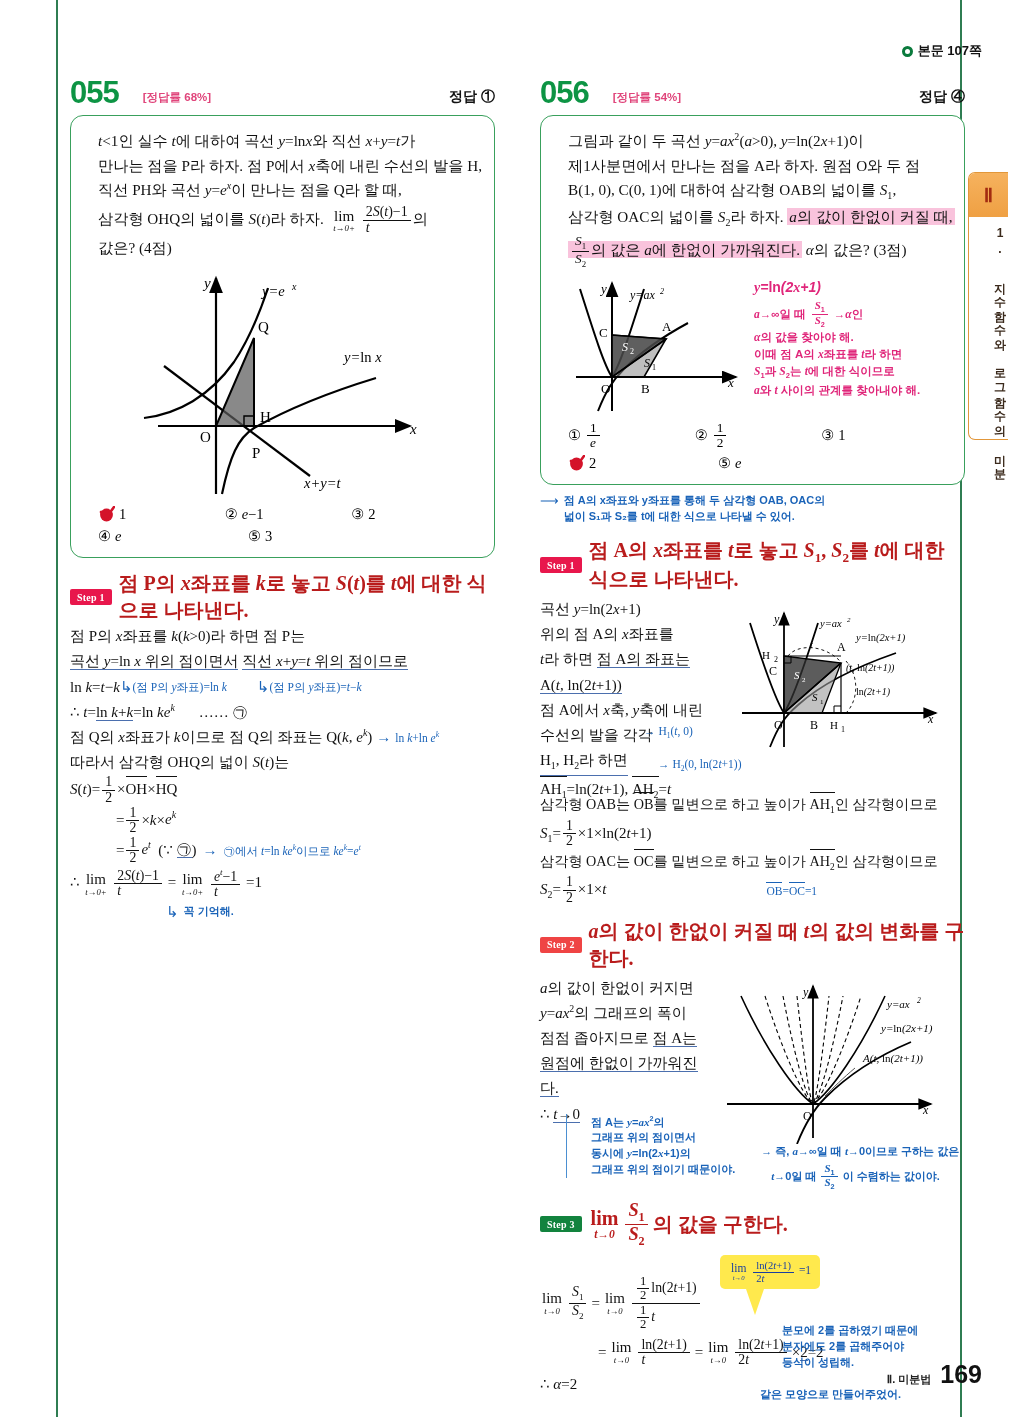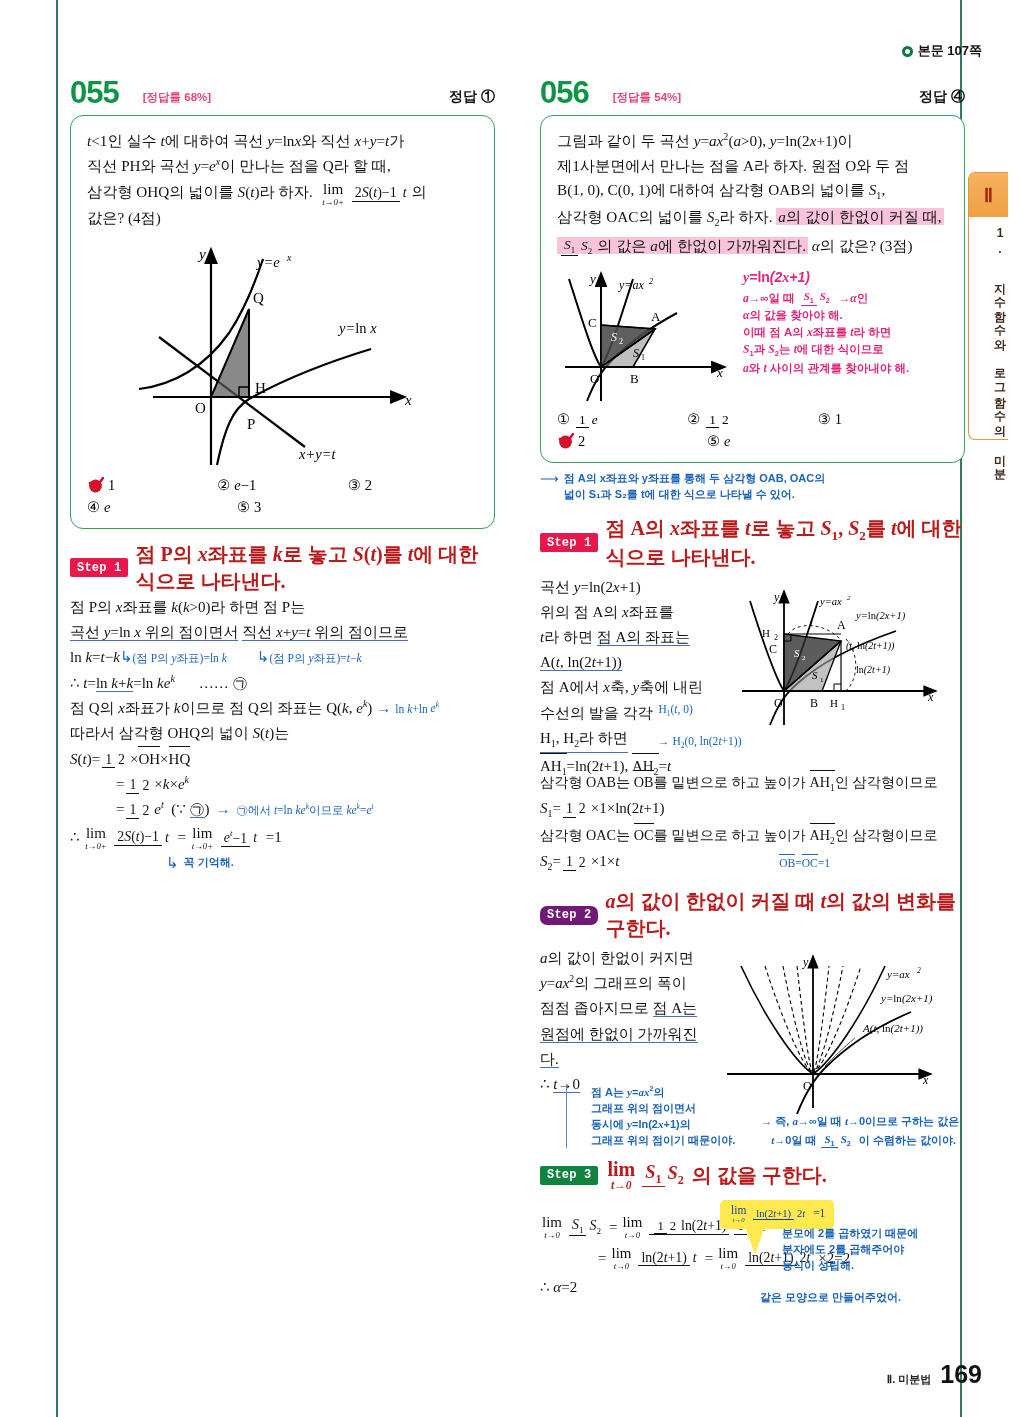--- a/index.html
+++ b/index.html
@@ -49,58 +49,58 @@
   }
   .pans {
     position:absolute; right:0; bottom:2px;
     font-family:"Liberation Sans", sans-serif;
     font-size:14px; font-weight:bold; color:#111;
   }
 
   
   .qbox {
     border:1.6px solid #39a05c; border-radius:13px;
-    padding:13px 16px 12px 16px; margin-top:7px;
+    padding:13px 16px 12px 27px; margin-top:7px;
     background:#fff; position:relative;
   }
   .qtext { font-size:15.2px; line-height:1.62; color:#111; }
   .qtext .ln { display:block; white-space:nowrap; }
   .hl-pink { background:#f9c3dc; padding:0 2px; }
 
   
   .choices { margin-top:8px; }
   .crow { display:flex; font-size:14.5px; margin-top:5px; align-items:center; }
   .ch { width:150px; display:flex; align-items:center; gap:4px; }
   .ckmark { position:relative; width:17px; height:17px; display:inline-block; }
   .ckmark svg { position:absolute; left:0; top:0; }
 
   
   i.v { font-family:"Liberation Serif", serif; font-style:italic; }
   .up { font-style:normal; }
   sup.s { font-size:.66em; vertical-align:super; font-style:normal; }
   sub.s { font-size:.66em; vertical-align:sub; font-style:normal; }
-  .frac { display:inline-flex; align-items:center;
+  .frac { display:inline-flex; flex-direction:column; 
           vertical-align:middle; line-height:1.06; margin:0 2px; font-size:.92em; }
   .frac .num { border-bottom:1.2px solid currentColor; padding:0 3px; }
   .frac .den { padding:0 3px; }
   .lim { display:inline-flex; flex-direction:column; align-items:center;
          vertical-align:middle; line-height:1; margin:0 2px; }
   .lim .lsub { font-size:.58em; font-style:italic; margin-top:1px; }
   .ovl { border-top:1.1px solid currentColor; padding-top:0px; display:inline-block; }
 
   
   .stepline { display:flex; align-items:center; gap:7px; margin-top:12px; }
   .badge {
-    font-family:Liberation Mono, monospace;
-    font-size:12px; font-weight:bold; color:#fff;
+    font-family:Liberation Serif, serif;
+    font-size:10px; font-weight:bold; color:#fff;
     padding:2.5px 7px 2.5px 7px; border-radius:2px; letter-spacing:.2px;
     white-space:nowrap;
   }
   .badge.s1 { background:#e8174c; }
-  .badge.s2 { background:#701a75;border-radius:7px; }
+  .badge.s2 { background:#ef4444; }
   .badge.s3 { background:#12833e; }
   .steptitle { font-size:20px; font-weight:bold; color:#b91c1c; }
 
   .body { font-size:15px; line-height:1.68; color:#111; }
   .body .ln { display:block; }
   .u { border-bottom:1.2px solid #4b6fae; }
   .note { color:#1a63b8; font-size:11px; font-family:"Liberation Sans", sans-serif;
           font-weight:bold; line-height:1.45; }
   .note-serif { color:#1a63b8; font-size:11.5px; line-height:1.45; }
   .pink-note { color:#e0267a; font-size:11.5px; line-height:1.5;
@@ -168,20 +168,21 @@
 
     <div class="phead">
       <span class="pnum">055</span>
       <span class="prate">[정답률 68%]</span>
       <span class="pans">정답 ①</span>
     </div>
 
     <div class="qbox">
       <div class="qtext">
         <span class="ln"><i class="v">t</i>&lt;1인 실수 <i class="v">t</i>에 대하여 곡선 <i class="v">y</i>=<span class="up">ln</span><i class="v">x</i>와 직선 <i class="v">x</i>+<i class="v">y</i>=<i class="v">t</i>가</span>
+        <span class="ln">만나는 점을 P라 하자. 점 P에서 <i class="v">x</i>축에 내린 수선의 발을 H,</span>
         <span class="ln">직선 PH와 곡선 <i class="v">y</i>=<i class="v">e<sup class="s"><i class="v">x</i></sup></i>이 만나는 점을 Q라 할 때,</span>
         <span class="ln" style="margin-top:2px;">삼각형 OHQ의 넓이를 <i class="v">S</i>(<i class="v">t</i>)라 하자.&nbsp;
           <span class="lim">
               <span><span class="up">lim</span></span>
               <span class="lsub">t→0+</span>
             </span>
           <span class="frac">
               <span class="num">2<i class="v">S</i>(<i class="v">t</i>)−1</span>
               <span class="den"><i class="v">t</i></span>
             </span>의

